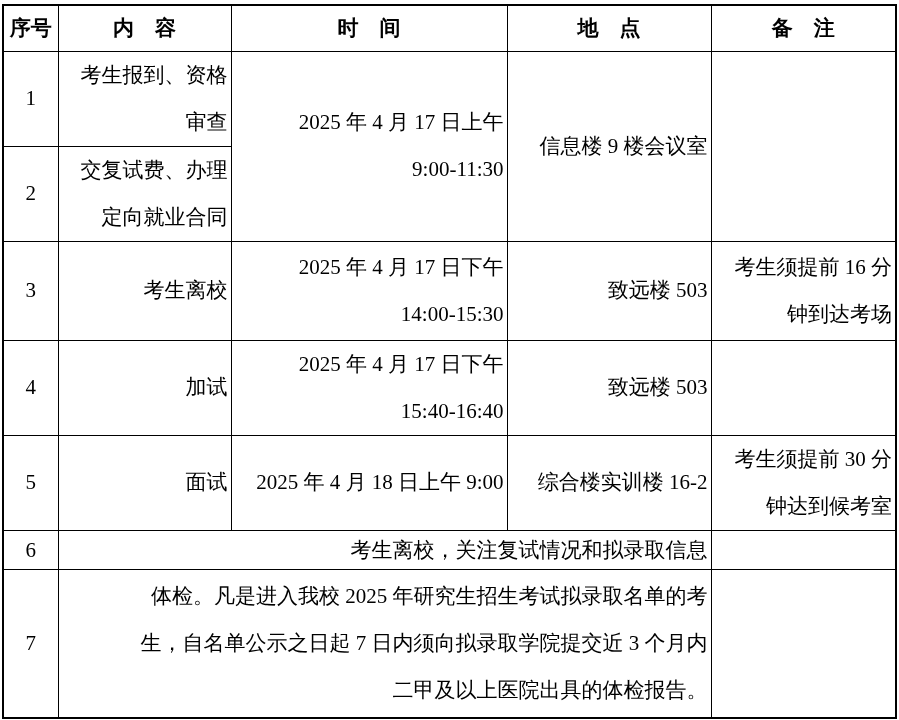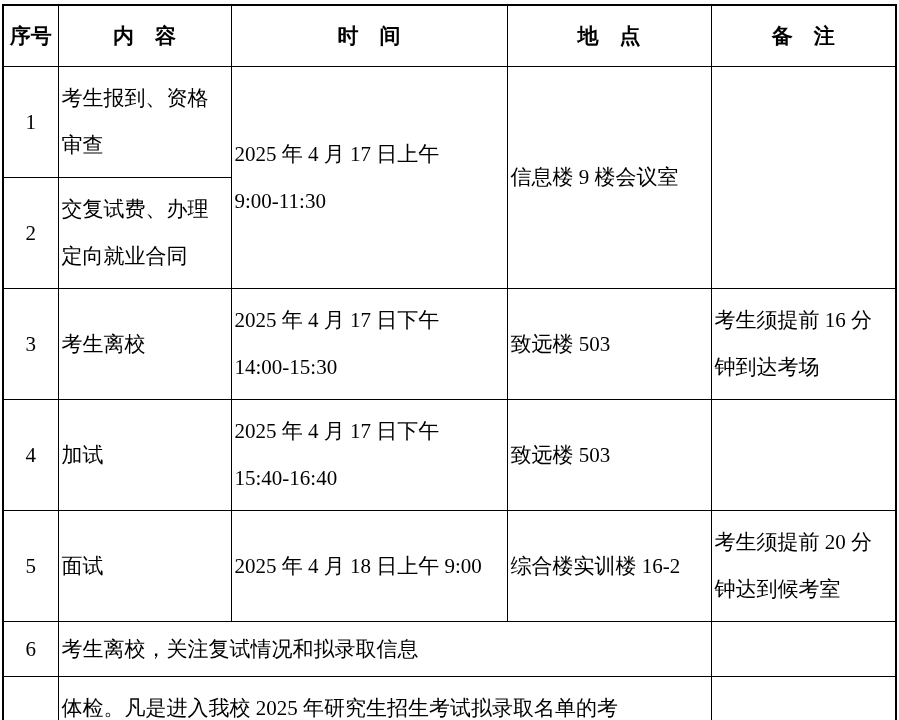--- a/index.html
+++ b/index.html
@@ -21,33 +21,33 @@
     border: 2px solid #000000;
   }
   col.c-num      { width: 55px;  }
   col.c-content  { width: 173px; }
   col.c-time     { width: 276px; }
   col.c-location { width: 204px; }
   col.c-remark   { width: 185px; }
   th, td {
     border: 1px solid #000000;
     font-size: 21px;
-    padding: 8px 3px;
+    padding: 0 3px;
     vertical-align: middle;
     white-space: pre-line;
     overflow: hidden;
   }
   th {
     font-weight: bold;
     text-align: center;
     line-height: 44px;
   }
   td {
     font-weight: normal;
-    text-align: left;
+    text-align: right;
     line-height: 47px;
   }
   td.num { text-align: center; padding: 0; }
   tr.h-header { height: 46px; }
   tr.h-r1 { height: 92px; }
   tr.h-r2 { height: 92px; }
   tr.h-r3 { height: 99px; }
   tr.h-r4 { height: 91px; }
   tr.h-r5 { height: 92px; }
   tr.h-r6 { height: 39px; }
@@ -107,21 +107,21 @@
 15:40-16:40</td>
       <td>致远楼 503</td>
       <td></td>
     </tr>
 
     <tr class="h-r5">
       <td class="num">5</td>
       <td>面试</td>
       <td>2025 年 4 月 18 日上午 9:00</td>
       <td>综合楼实训楼 16-2</td>
-      <td>考生须提前 20 分
+      <td>考生须提前 30 分
 钟达到候考室</td>
     </tr>
 
     <tr class="h-r6">
       <td class="num">6</td>
       <td colspan="3">考生离校，关注复试情况和拟录取信息</td>
       <td></td>
     </tr>
 
     <tr class="h-r7">

